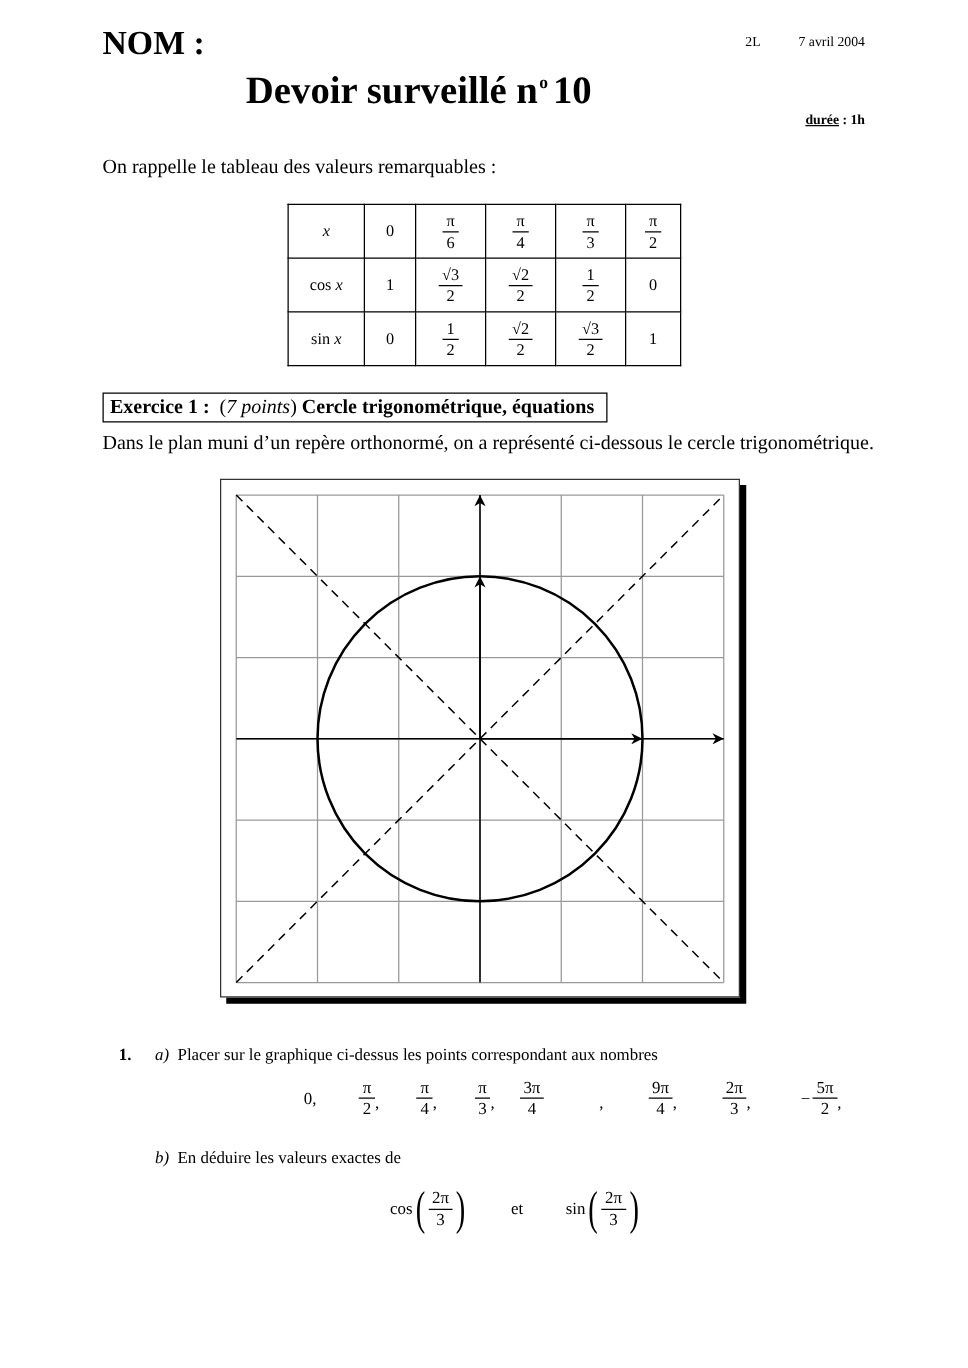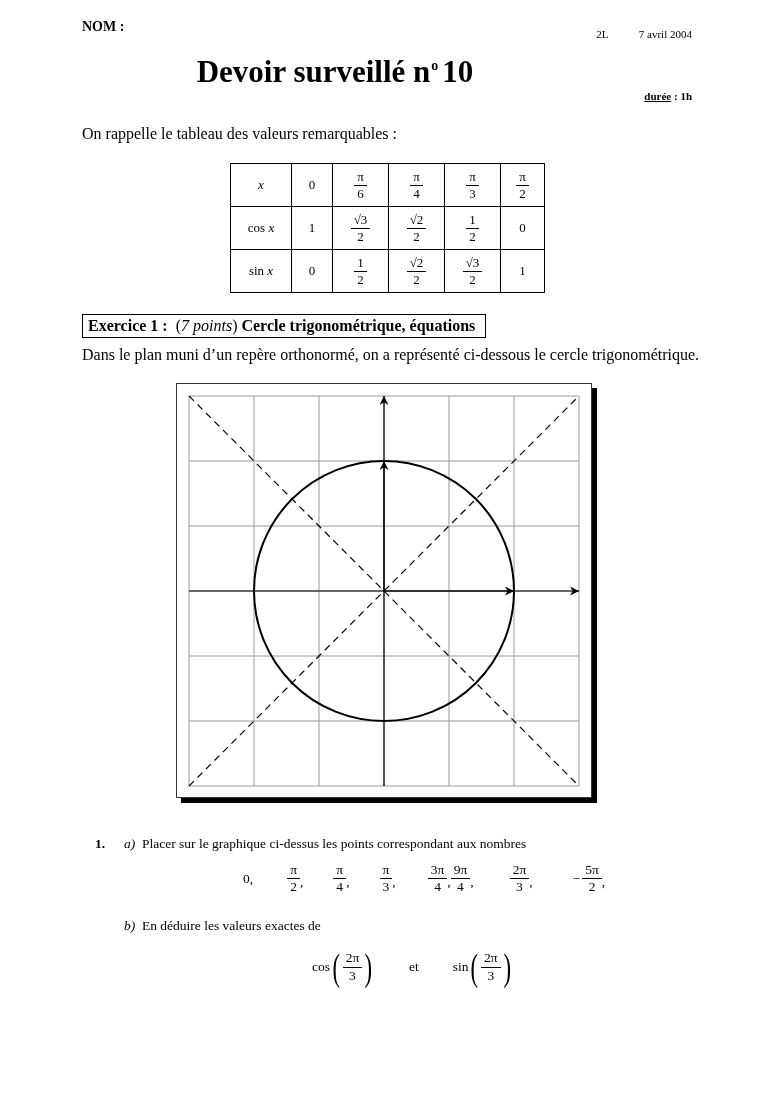--- a/index.html
+++ b/index.html
@@ -1,19 +1,19 @@
 <!DOCTYPE html>
 <html><head>
 <meta charset="utf-8">
 <style>
   html, body { margin:0; padding:0; background:#ffffff; }
   body { width:774px; height:1094px; position:relative; overflow:hidden;
          font-family:"Liberation Serif","DejaVu Serif",serif; color:#000; }
   .abs { position:absolute; }
-  .nom { left:82px; top:19px; font-size:14px; font-weight:bold;text-align:center; }
+  .nom { left:82px; top:19px; font-size:27px; font-weight:bold;text-align:center; }
   .meta { right:82px; top:28px; font-size:11px; }
   .meta span { margin-left:28px; }
   .title { left:0; width:670px; top:54px; text-align:center; font-size:31px; font-weight:bold; }
   .title sup { font-size:14px; vertical-align:12px; margin-left:1px; margin-right:4px; }
   .duree { right:82px; top:90px; font-size:11px;font-weight:bold; }
   .duree u { text-decoration:underline; }
   .para { left:82px; font-size:16px; }
   table.vals { position:absolute; left:230px; top:163px; border-collapse:collapse; font-size:13px; }
   table.vals td { border:1px solid #000; text-align:center; vertical-align:middle; height:42px; padding:0; }
   .frac { display:inline-flex; flex-direction:column; align-items:center; vertical-align:middle; line-height:1.05; }
@@ -161,28 +161,28 @@
       </span>
       <span style="align-self: center; margin-top: 6px;">,</span>
     </span>
     <span class="item" style="margin-left: 30px;">
       <span class="frac">
         <span class="num">π</span>
         <span class="den">3</span>
       </span>
       <span style="align-self: center; margin-top: 6px;">,</span>
     </span>
-    <span class="item" style="margin-left: 32px;">
+    <span class="item" style="margin-left: 20px; gap: 44px;">
       <span class="frac">
         <span class="num">3π</span>
         <span class="den">4</span>
       </span>
       <span style="align-self: center; margin-top: 6px;">,</span>
     </span>
-    <span class="item" style=" text-align: center;">
+    <span class="item" style="margin-left: 36px; text-align: center;">
       <span class="frac">
         <span class="num">9π</span>
         <span class="den">4</span>
       </span>
       <span style="align-self: center; margin-top: 6px;">,</span>
     </span>
     <span class="item" style="margin-left: 36px;">
       <span class="frac">
         <span class="num">2π</span>
         <span class="den">3</span>

